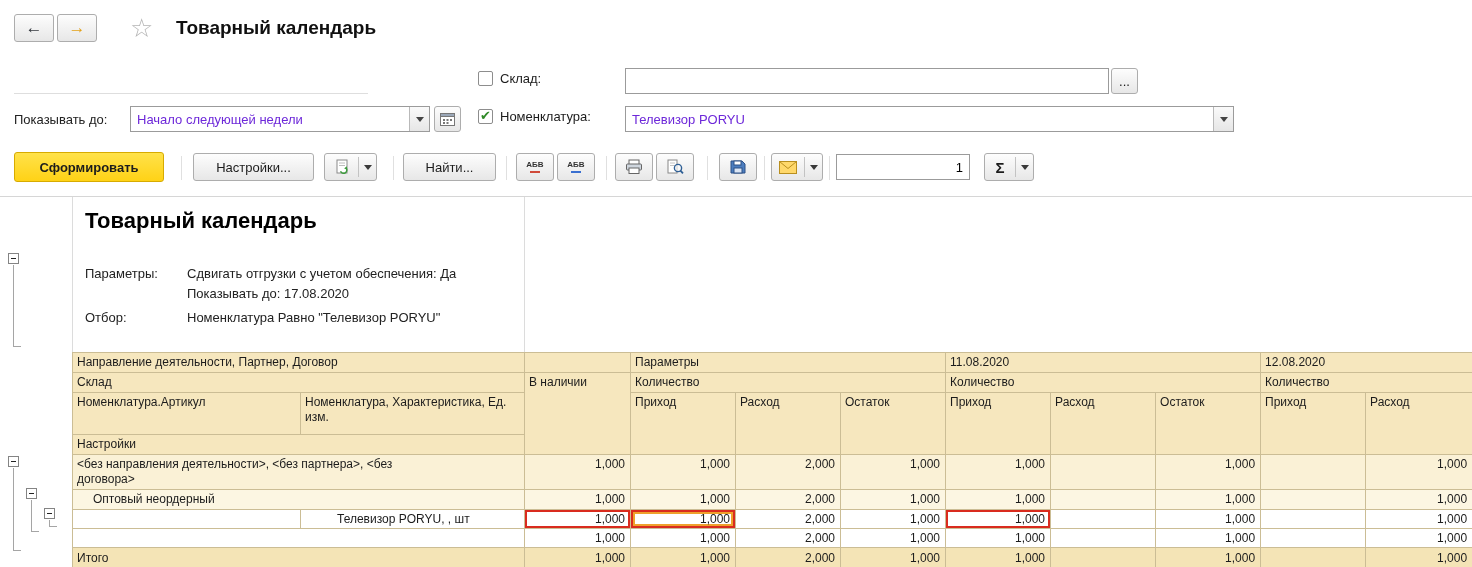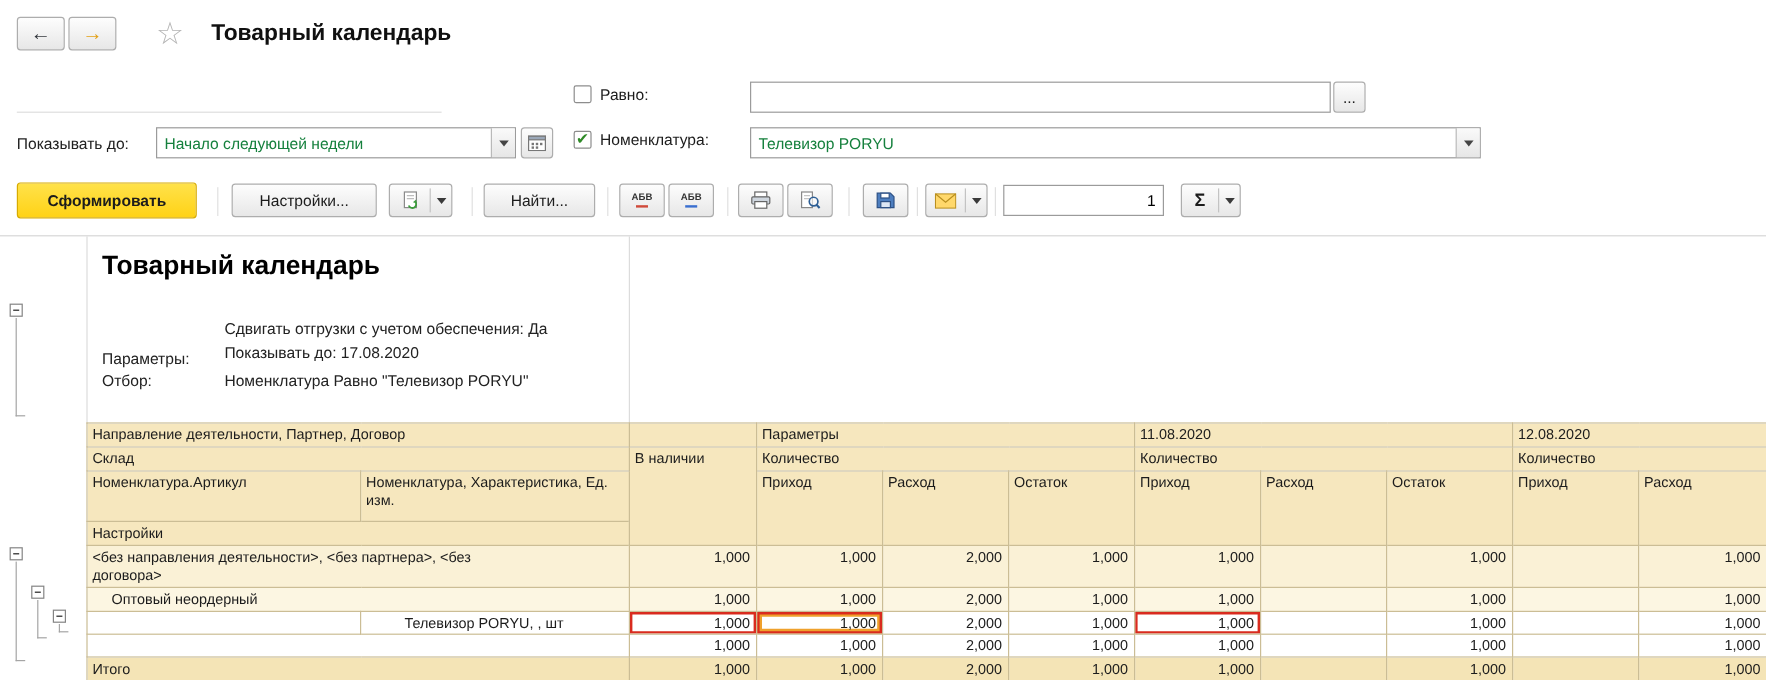--- a/index.html
+++ b/index.html
@@ -31,21 +31,21 @@
   
   .cb{display:inline-flex;align-items:center;gap:7px;cursor:default;}
   .cb .box{width:15px;height:15px;box-sizing:border-box;border:1px solid #8d8d8d;border-radius:2px;
            background:#fff;display:flex;align-items:center;justify-content:center;position:relative;}
   .cb .box.checked::after{content:"✔";color:#2f8a27;font-size:13px;font-weight:bold;line-height:1;
            position:absolute;top:-1px;left:1px;}
   .cb-label{font-size:13px;}
 
   
   .field{box-sizing:border-box;display:flex;align-items:stretch;background:#fff;border:1px solid #9b9b9b;height:26px;}
-  .field input{border:0;outline:0;flex:1;font-family:inherit;font-size:13px;padding:0 6px;background:transparent;color:#15803d;}
+  .field input{border:0;outline:0;flex:1;font-family:inherit;font-size:13px;padding:0 6px;background:transparent;color:#6d28d9;}
   .combo-arrow{width:19px;display:flex;align-items:center;justify-content:center;border-left:1px solid #b9b9b9;
                background:linear-gradient(#fafafa,#e6e6e6);}
   .combo-arrow .tri{width:0;height:0;border-left:4px solid transparent;border-right:4px solid transparent;border-top:5px solid #444;}
   .counter{box-sizing:border-box;border:1px solid #9b9b9b;height:26px;font-family:inherit;font-size:13px;
            text-align:right;padding:0 6px;}
 
   .hline{position:absolute;background:#d6d6d6;height:1px;}
   .vline{position:absolute;background:#dcdcdc;width:1px;}
   .tb-sep{position:absolute;width:1px;height:24px;top:156px;background:#e0e0e0;}
 
@@ -97,21 +97,21 @@
   <button class="btn nav-btn abs" style="left:57px;top:14px;">
     <span class="arrow-fwd">→</span>
   </button>
   <span class="star abs" style="left:130px;top:15px;">☆</span>
   <span class="page-title abs" style="left:176px;top:17px;">Товарный календарь</span>
 
   <div class="hline" style="left:14px;top:93px;width:354px;background:#dedede;"></div>
 
   <label class="cb abs" style="left:478px;top:71px;">
     <span class="box"></span>
-    <span class="cb-label">Равно:</span>
+    <span class="cb-label">Склад:</span>
   </label>
   <div class="field abs" style="left:625px;top:68px;width:484px;">
     <input value="" style="">
   </div>
   <button class="btn abs" style="left:1111px;top:68px;width:27px;height:26px;padding:0;">...</button>
 
   <span class="rep-label abs" style="left:14px;top:112px;">Показывать до:</span>
   <div class="field abs" style="left:130px;top:106px;width:300px;">
     <input value="Начало следующей недели" style="">
     <span class="combo-arrow">
@@ -232,21 +232,21 @@
         <i class="dd-tri"></i>
       </span>
   </div>
 
   <div class="hline" style="left:0;top:196px;width:1472px;"></div>
   <div class="vline" style="left:72px;top:197px;height:155px;"></div>
   <div class="vline" style="left:524px;top:197px;height:155px;"></div>
 
   <span class="rep-title abs" style="left:85px;top:208px;">Товарный календарь</span>
 
-  <span class="rep-label abs" style="left:85px;top:266px;margin-top:25px;">Параметры:</span>
+  <span class="rep-label abs" style="left:85px;top:266px;">Параметры:</span>
   <span class="rep-label abs" style="left:187px;top:266px;">Сдвигать отгрузки с учетом обеспечения: Да</span>
   <span class="rep-label abs" style="left:187px;top:286px;">Показывать до: 17.08.2020</span>
   <span class="rep-label abs" style="left:85px;top:310px;">Отбор:</span>
   <span class="rep-label abs" style="left:187px;top:310px;">Номенклатура Равно "Телевизор PORYU"</span>
 
   <table class="grid abs" style="left:72px;top:352px;width:1400px;">
       <colgroup>
         <col style="width: 228px;">
         <col style="width: 224px;">
         <col style="width: 106px;">

